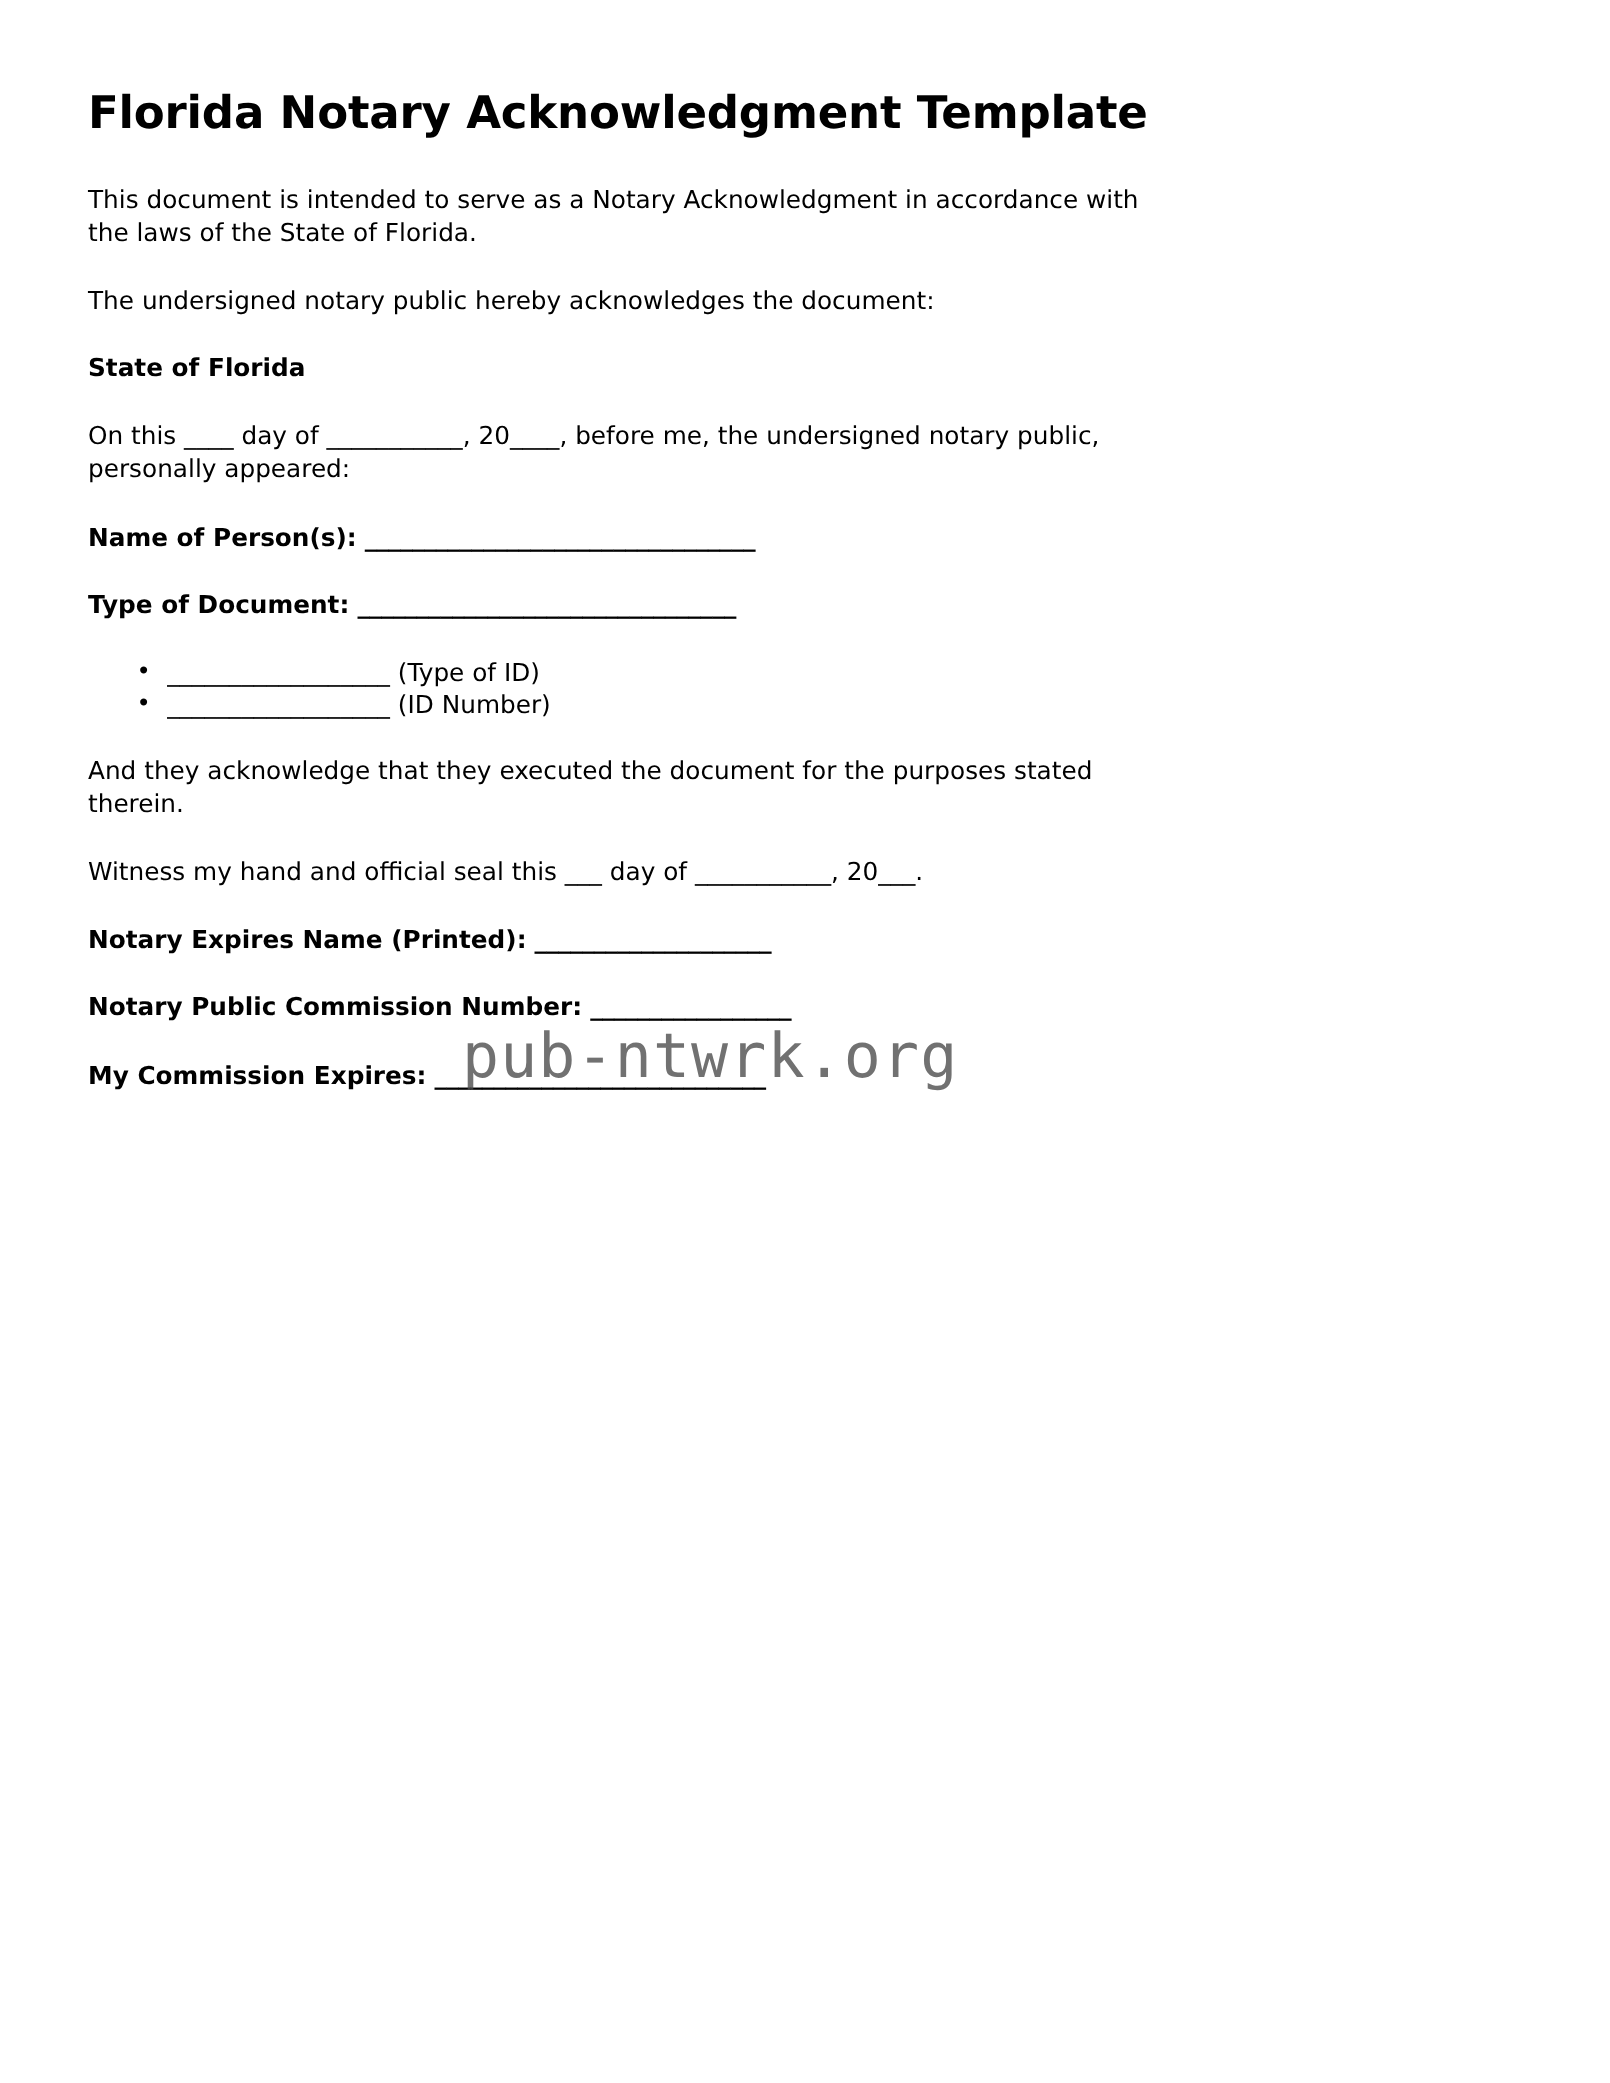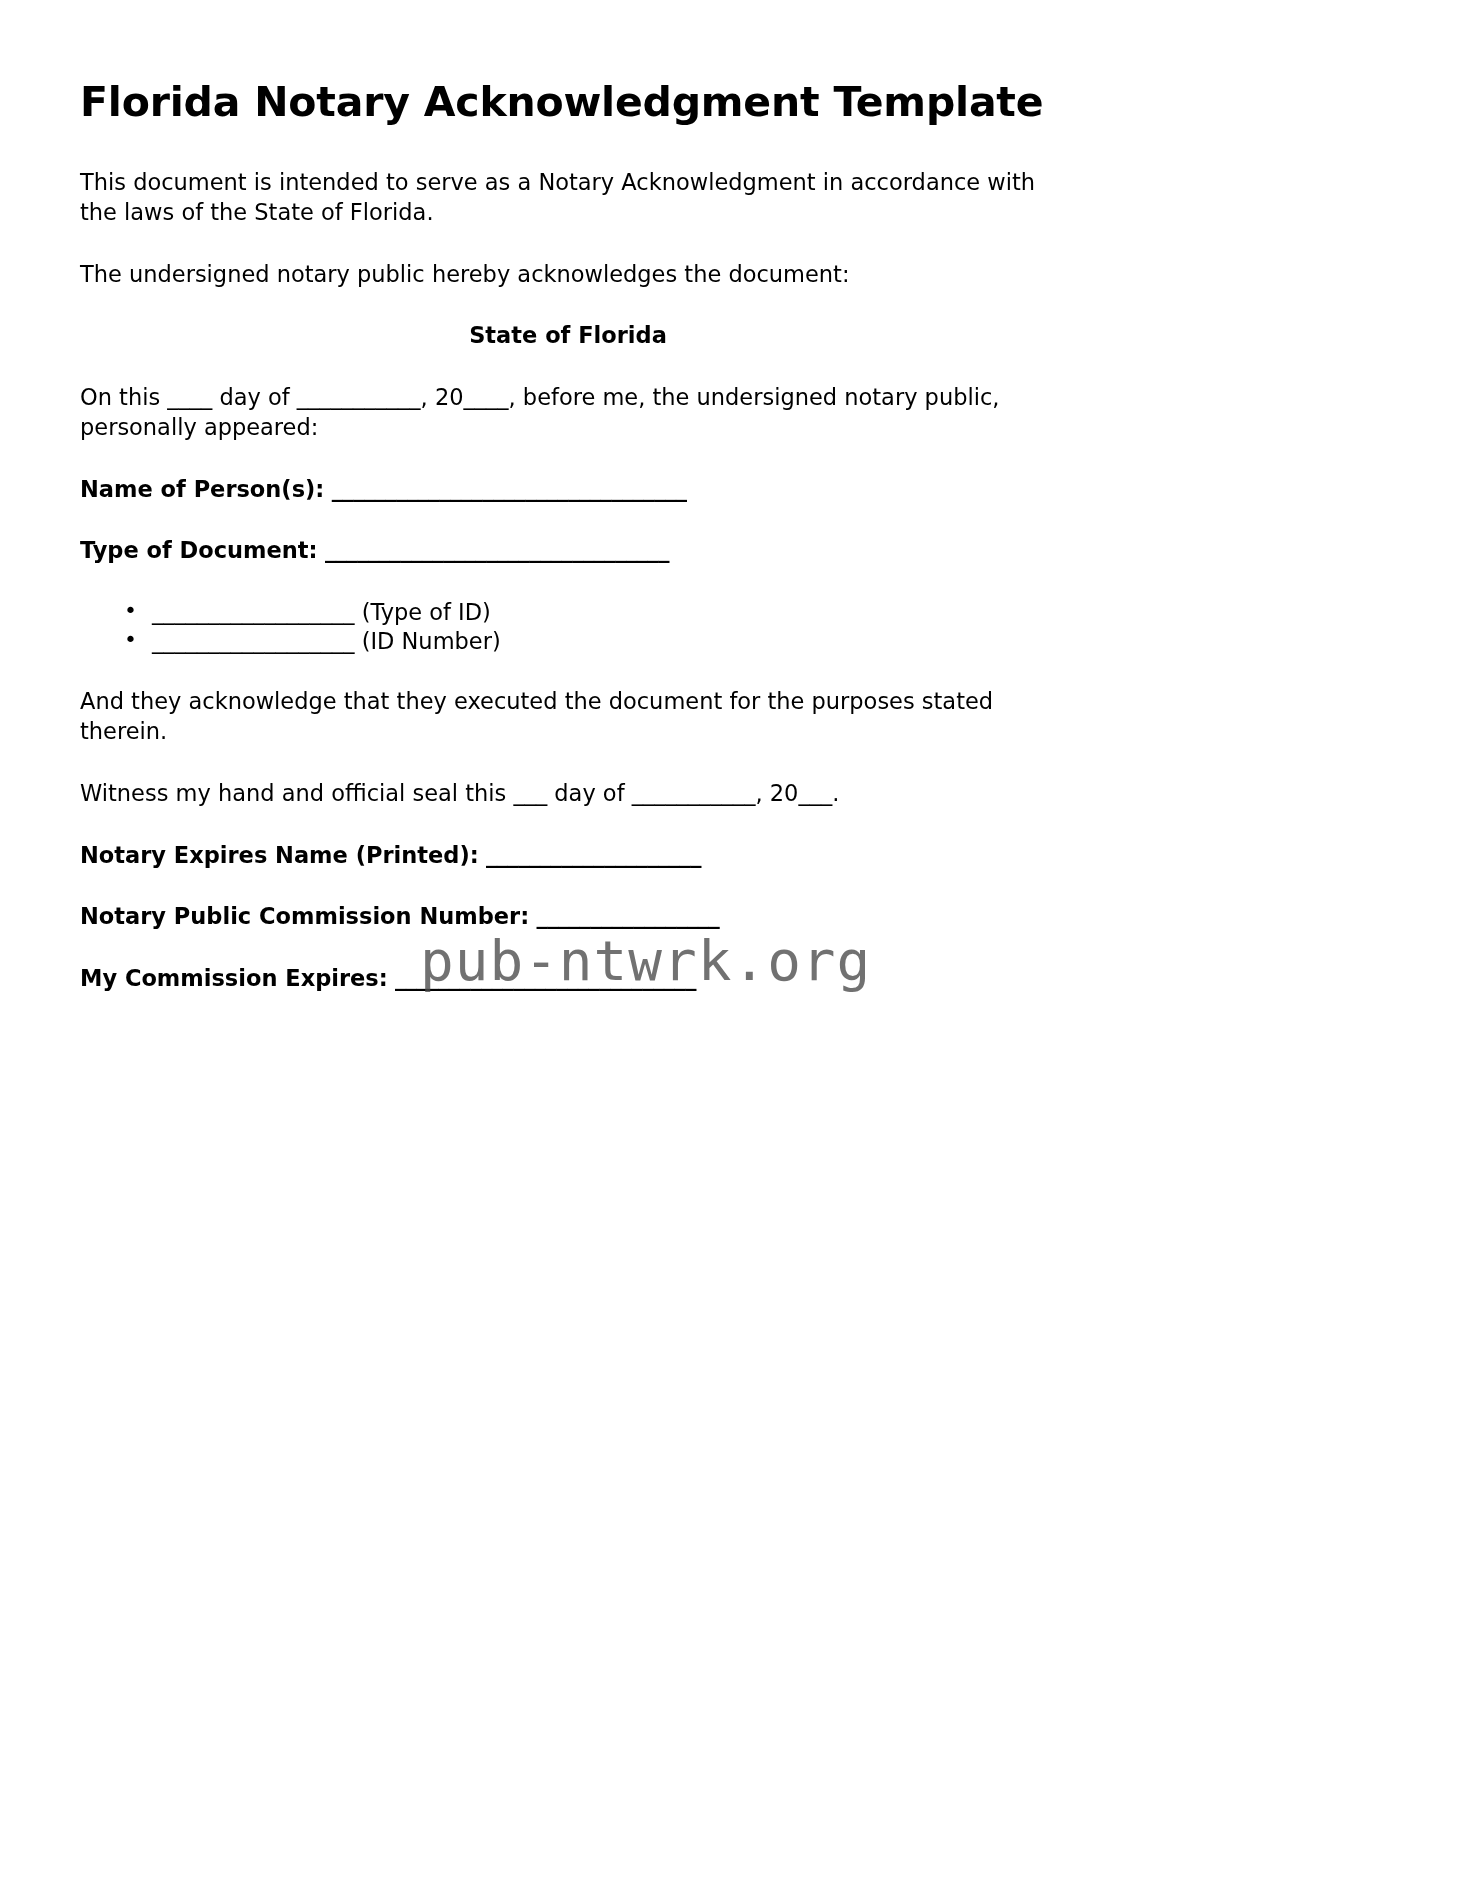--- a/index.html
+++ b/index.html
@@ -45,21 +45,20 @@
     font-weight: bold;
     line-height: 1.32;
     margin: 0 0 32px 0;
   }
 
   .section-head {
     font-size: 22.5px;
     font-weight: bold;
     margin: 0 0 32px 0;
     line-height: 1.32;
-    text-align: center;
   }
 
   .fill {
     font-weight: bold;
     letter-spacing: -0.5px;
   }
 
   .bullets {
     margin: 0 0 32px 0;
     padding-left: 72px;

